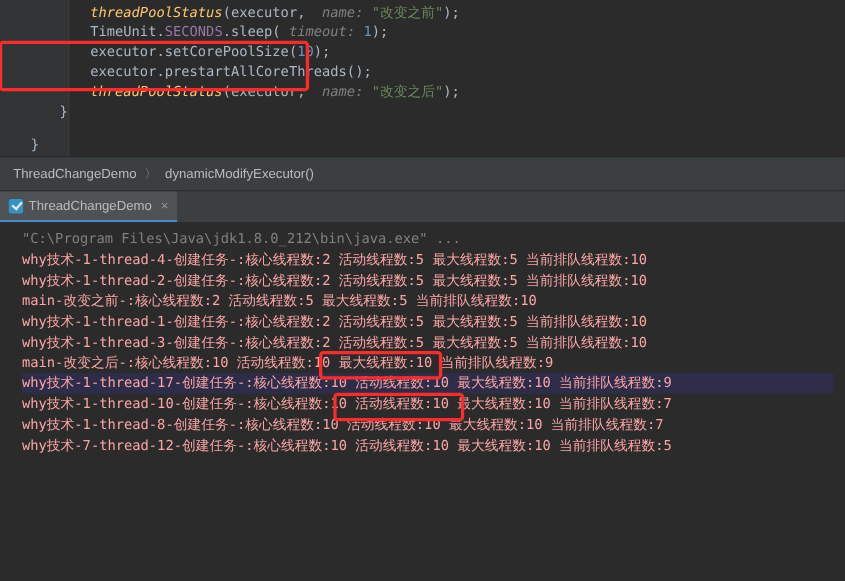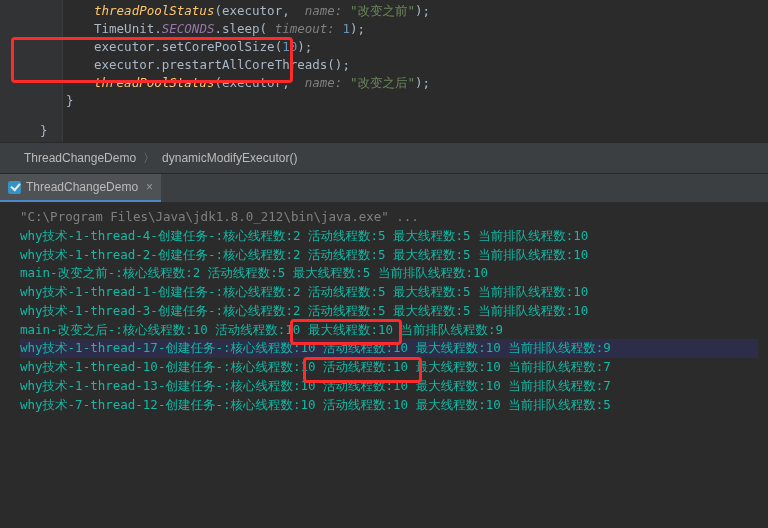--- a/index.html
+++ b/index.html
@@ -1,39 +1,39 @@
 <!DOCTYPE html>
 <html><head>
 <meta charset="utf-8">
 <style>
 html,body{margin:0;padding:0;background:#2b2b2b;color:#a9b7c6;font-family:Consolas,Menlo,monospace;font-size:12.5px;line-height:1.5;width:768px;height:528px;overflow:hidden}
-.code-area{padding:2px 0 2px 16px;background:#2b2b2b;position:relative}
+.code-area{padding:2px 0 2px 4px;background:#2b2b2b;position:relative}
 .gutter{position:absolute;left:0;top:0;bottom:0;width:62px;background:#313335;border-right:1px solid #3b3d3f}
 .code-lines{padding-left:78px;position:relative}
 .line{white-space:pre;height:18px}
 .fn{color:#ffc66d;font-style:italic}
 .fni{color:#ffc66d}
 .str{color:#6a8759}
 .num{color:#6897bb}
 .arg{color:#808080;font-style:italic}
-.static{color:#9876aa;font-style:italic}
+.static{color:#9876aa;}
 .ident{color:#a9b7c6}
 .brace{color:#a9b7c6}
 .redbox{position:absolute;border:3px solid #ff2a2a;border-radius:4px;pointer-events:none}
-.breadcrumb{background:#3c3f41;border-top:1px solid #282828;border-bottom:1px solid #282828;padding:6px 24px;font-size:12px;color:#bbbbbb;font-family:"Segoe UI",Arial,sans-serif}
+.breadcrumb{background:#3c3f41;border-top:1px solid #282828;border-bottom:1px solid #282828;padding:6px 12px;font-size:12px;color:#bbbbbb;font-family:"Segoe UI",Arial,sans-serif}
 .breadcrumb .sep{color:#888;margin:0 7px}
 .tabbar{background:#3c3f41;padding:0;font-family:"Segoe UI",Arial,sans-serif}
 .tab{display:inline-flex;align-items:center;gap:5px;padding:4px 8px;background:#4e5254;border-bottom:2px solid #4a88c7;font-size:12px;color:#bbbbbb}
 .tab .ticon{width:13px;height:13px;background:#3592c4;border-radius:2px;display:inline-block;position:relative}
 .tab .ticon::after{content:"";position:absolute;left:3px;top:2px;width:7px;height:4px;border-left:2px solid #e8e8e8;border-bottom:2px solid #e8e8e8;transform:rotate(-50deg)}
 .tab .close{color:#999;margin-left:3px}
 .console{background:#2b2b2b;padding:6px 10px 0 20px;font-size:12.5px;position:relative}
 .cline{white-space:pre}
 .cmd{color:#808080}
-.ctxt{color:#14b8a6}
+.ctxt{color:#fca5a5}
 .hl-line{background:#2d2d4a}
 </style>
 </head>
 <body>
 
 <div class="code-area">
   <div class="gutter"></div>
   <div class="code-lines">
     <div class="line"><span class="fn">threadPoolStatus</span><span class="ident">(</span><span class="ident">executor</span><span class="ident">,  </span><span class="arg">name:</span><span> </span><span class="str">"改变之前"</span><span class="ident">);</span></div>
     <div class="line"><span class="ident">TimeUnit</span><span class="ident">.</span><span class="static">SECONDS</span><span class="ident">.</span><span class="ident">sleep</span><span class="ident">( </span><span class="arg">timeout:</span><span> </span><span class="num">1</span><span class="ident">);</span></div>
@@ -67,18 +67,18 @@
     </div>
   <div class="cline ctxt">main-改变之前-:核心线程数:2 活动线程数:5 最大线程数:5 当前排队线程数:10</div>
   <div id="out2">
       <div class="cline ctxt">why技术-1-thread-1-创建任务-:核心线程数:2 活动线程数:5 最大线程数:5 当前排队线程数:10</div>
       <div class="cline ctxt">why技术-1-thread-3-创建任务-:核心线程数:2 活动线程数:5 最大线程数:5 当前排队线程数:10</div>
     </div>
   <div class="cline ctxt">main-改变之后-:核心线程数:10 活动线程数:10 最大线程数:10 当前排队线程数:9</div>
   <div id="out3">
       <div class="cline ctxt hl-line">why技术-1-thread-17-创建任务-:核心线程数:10 活动线程数:10 最大线程数:10 当前排队线程数:9</div>
       <div class="cline ctxt">why技术-1-thread-10-创建任务-:核心线程数:10 活动线程数:10 最大线程数:10 当前排队线程数:7</div>
-      <div class="cline ctxt">why技术-1-thread-13-创建任务-:核心线程数:10 活动线程数:10 最大线程数:10 当前排队线程数:7</div>
+      <div class="cline ctxt">why技术-1-thread-8-创建任务-:核心线程数:10 活动线程数:10 最大线程数:10 当前排队线程数:7</div>
       <div class="cline ctxt">why技术-7-thread-12-创建任务-:核心线程数:10 活动线程数:10 最大线程数:10 当前排队线程数:5</div>
     </div>
   <div class="redbox" style="left:290px;top:117px;width:106px;height:20px"></div>
   <div class="redbox" style="left:303px;top:155px;width:113px;height:20px"></div>
 </div>
 
 </body></html>

